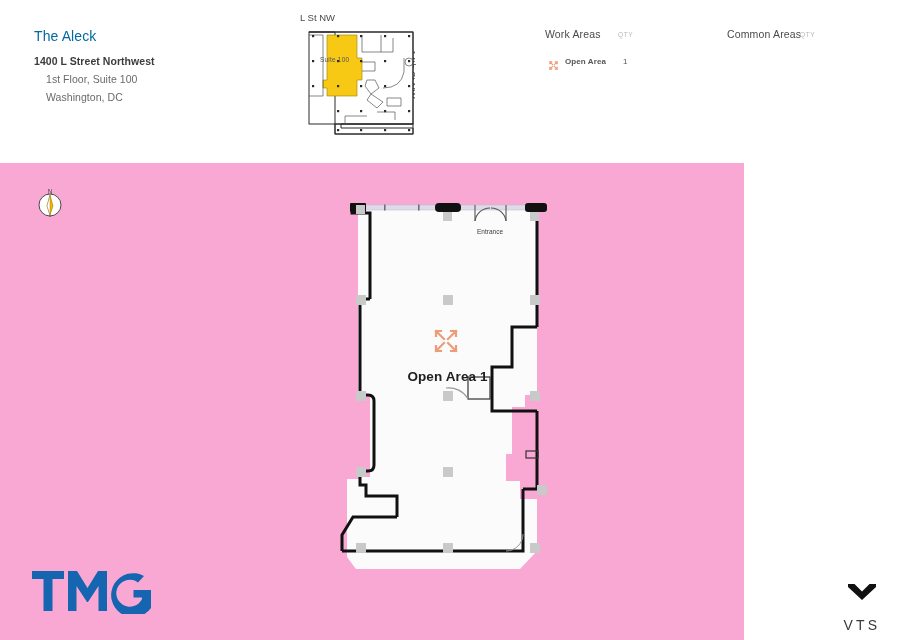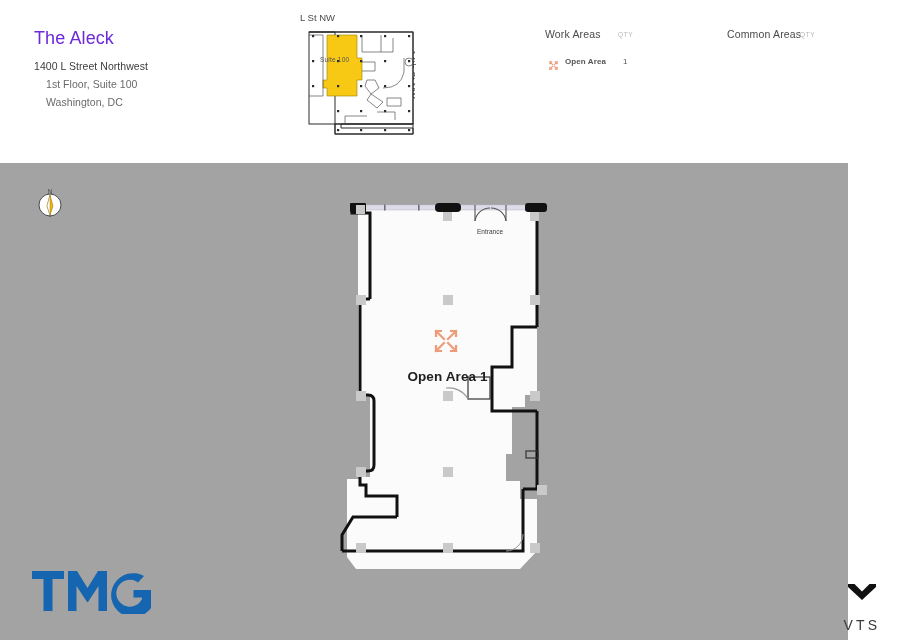--- a/index.html
+++ b/index.html
@@ -25,29 +25,29 @@
     background: #ffffff;
   }
 
   
   #property-block {
     position: absolute;
     left: 34px; top: 28px;
     width: 240px;
   }
   #property-name {
-    font-size: 18px;
-    color: #6d28d9;
+    font-size: 14px;
+    color: #0369a1;
     letter-spacing: 0.1px;
     margin: 0 0 11px 0;
     font-weight: 400;
   }
   #property-address1 {
     font-size: 10.5px;
-    font-weight: normal;
+    font-weight: bold;
     color: #3c3c3c;
     margin: 0 0 6px 0;
     letter-spacing: 0.05px;
   }
   .property-line {
     font-size: 10.5px;
     color: #6a6a6a;
     margin: 0 0 6px 12px;
     letter-spacing: 0.05px;
   }
@@ -125,22 +125,22 @@
   .legend-qty {
     position: absolute; left: 78px; top: 1px;
     font-size: 8px;
     color: #555;
   }
 
   
   #plan-area {
     position: absolute;
     left: 0; top: 163px;
-    width: 848px; height: 477px;
-    background: #a3a3a3;
+    width: 744px; height: 477px;
+    background: #f9a8d4;
   }
 
   
   #compass {
     position: absolute;
     left: 32px; top: 25px;
     width: 40px; height: 48px;
   }
   #compass-n {
     position: absolute;

